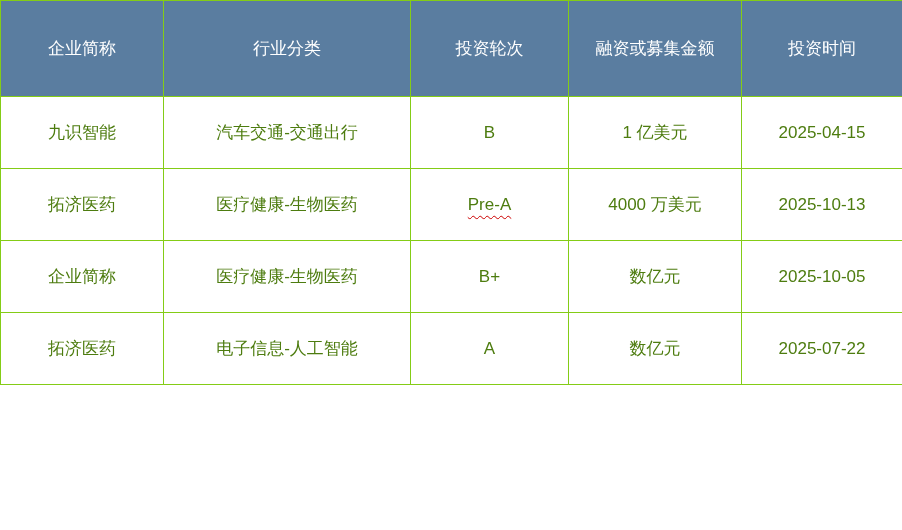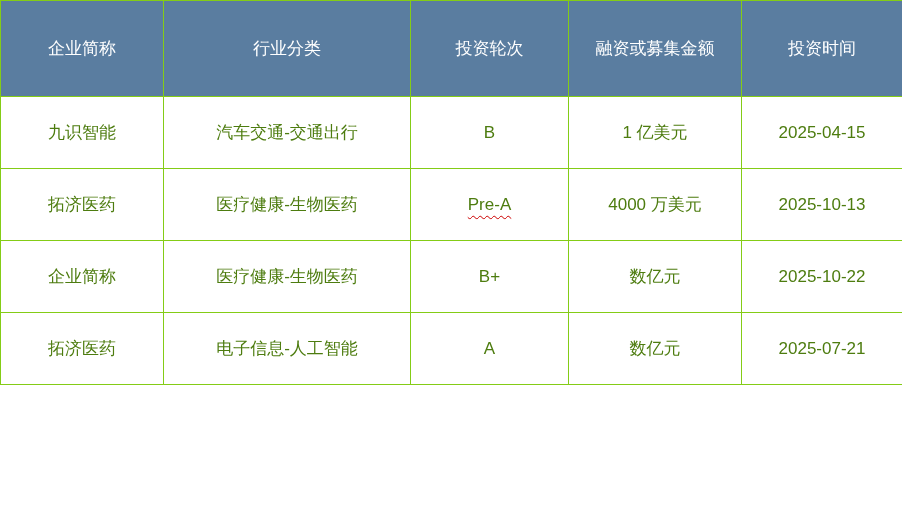--- a/index.html
+++ b/index.html
@@ -81,23 +81,23 @@
     <td><span>医疗健康-生物医药</span></td>
     <td><span class="spell-error">Pre-A</span></td>
     <td><span>4000 万美元</span></td>
     <td><span>2025-10-13</span></td>
   </tr>
       <tr>
     <td><span>企业简称</span></td>
     <td><span>医疗健康-生物医药</span></td>
     <td><span>B+</span></td>
     <td><span>数亿元</span></td>
-    <td><span>2025-10-22</span></td>
+    <td><span>2025-10-05</span></td>
   </tr>
       <tr>
     <td><span>拓济医药</span></td>
     <td><span>电子信息-人工智能</span></td>
     <td><span>A</span></td>
     <td><span>数亿元</span></td>
-    <td><span>2025-07-21</span></td>
+    <td><span>2025-07-22</span></td>
   </tr>
     </tbody>
 </table>
 
 </body></html>

